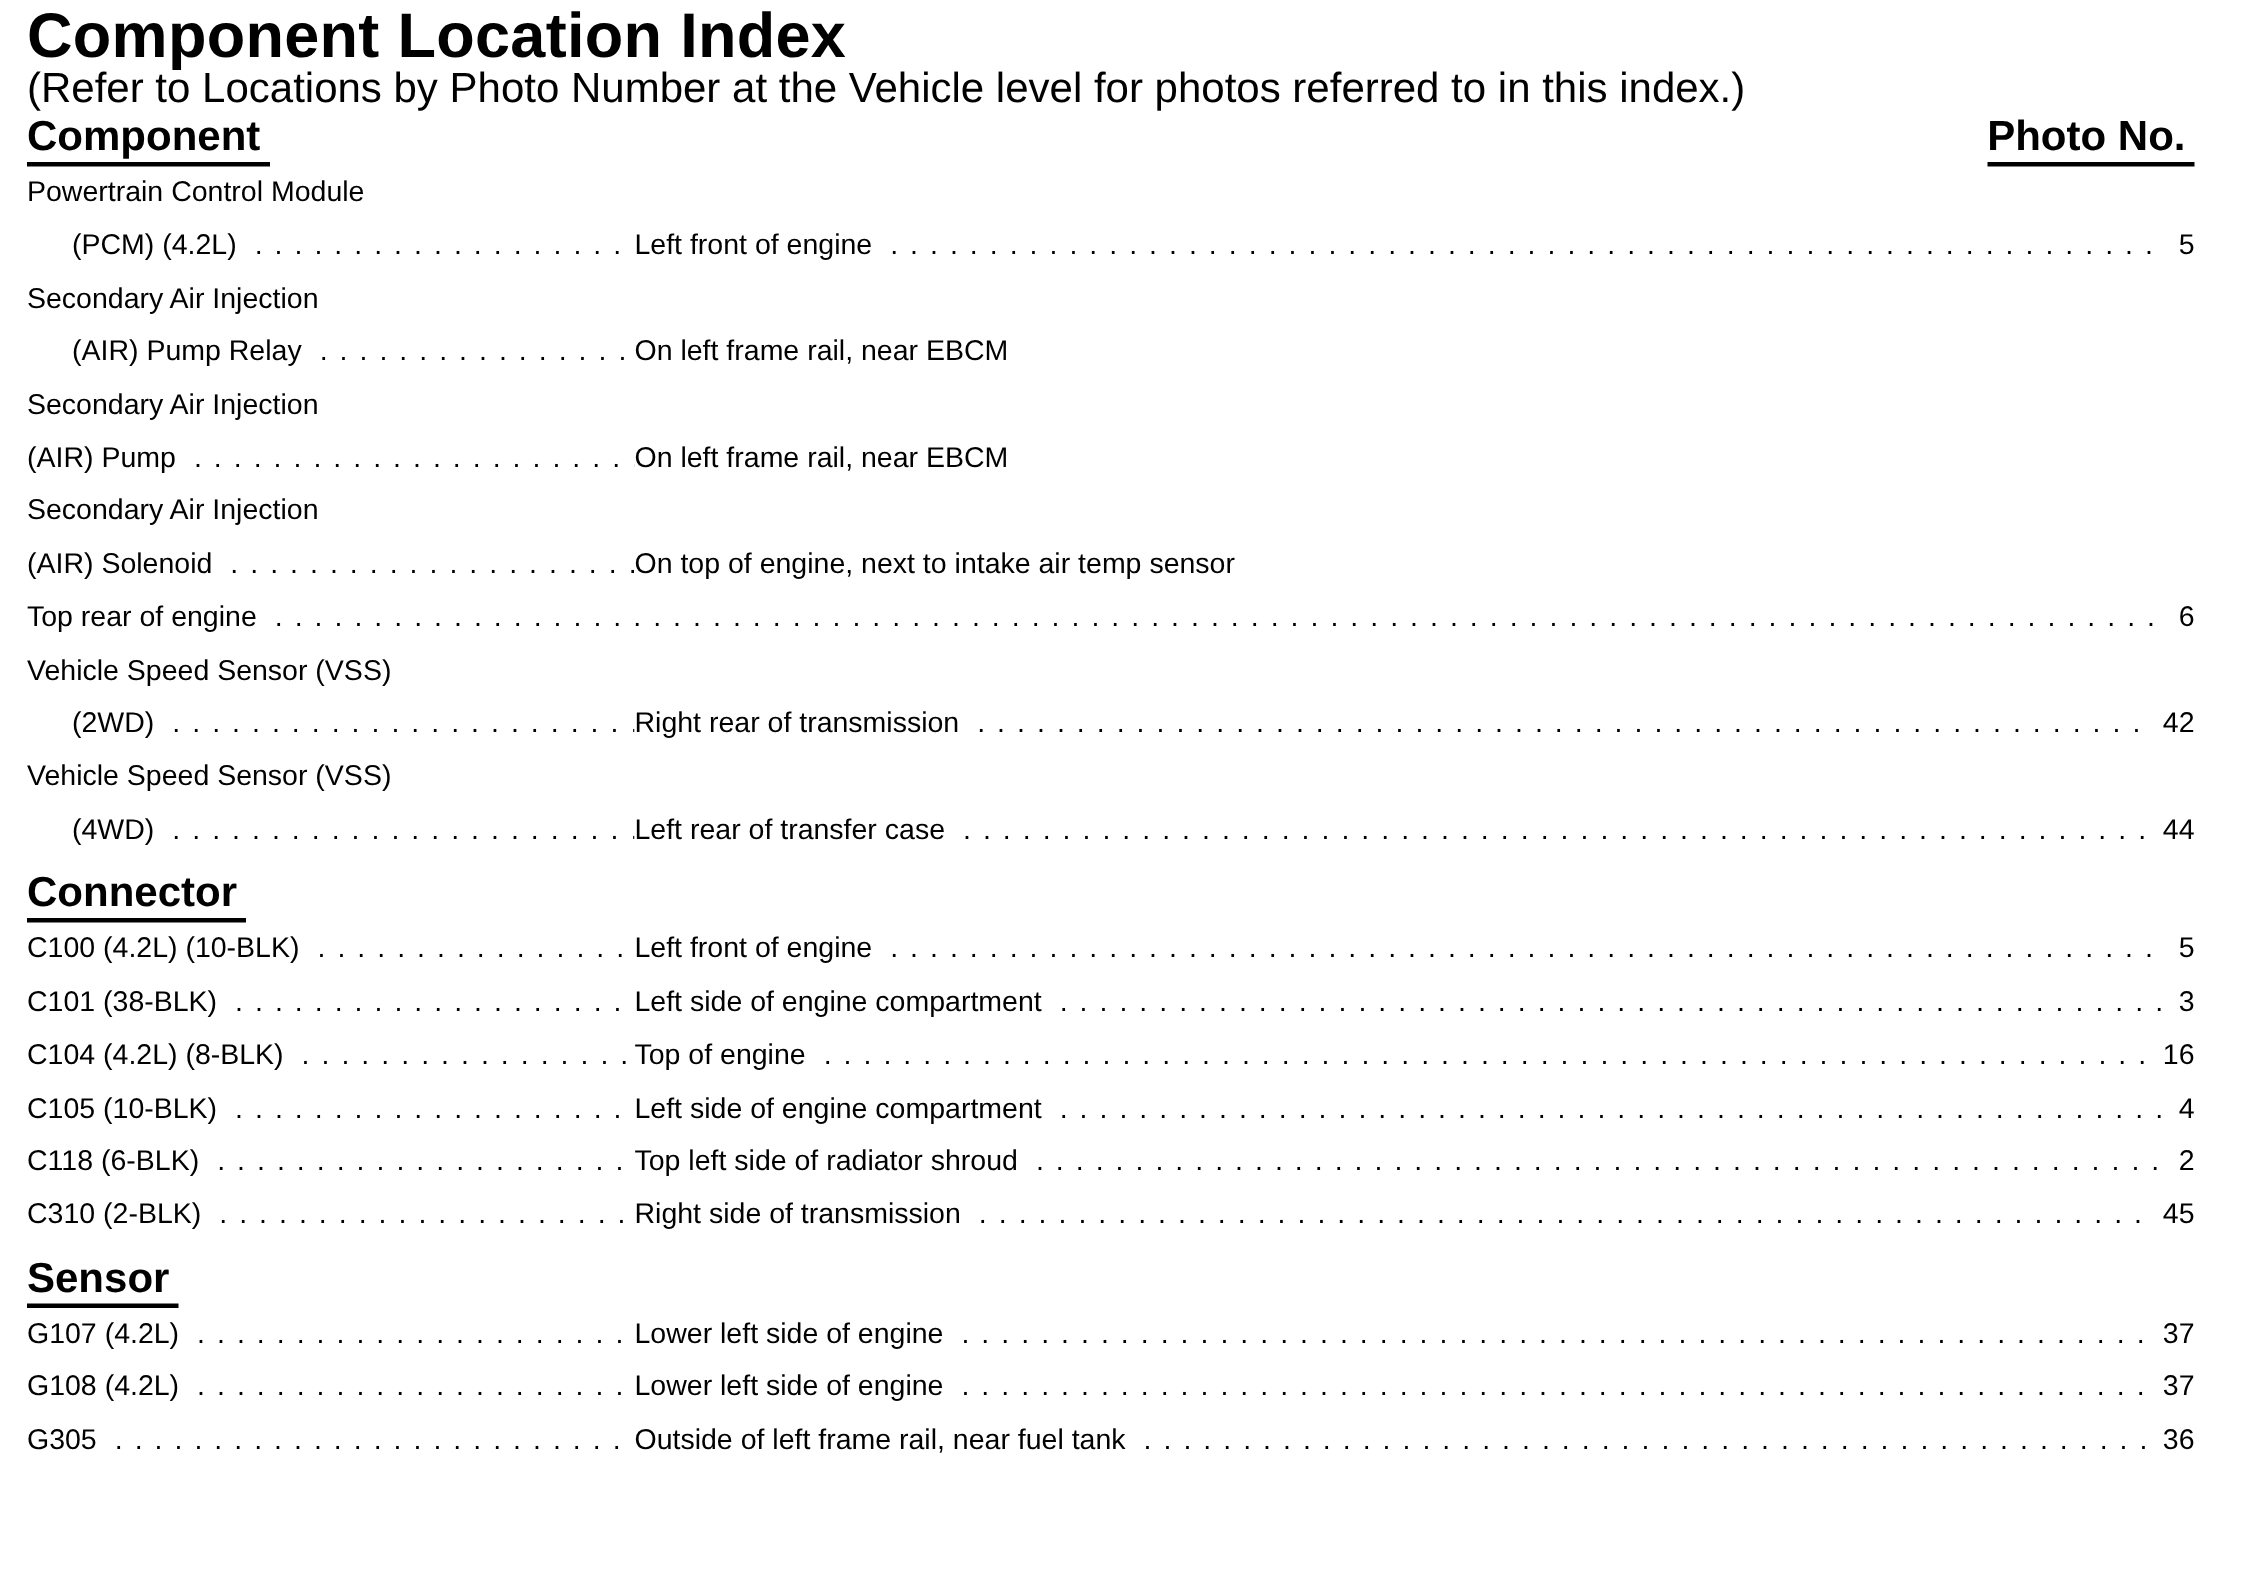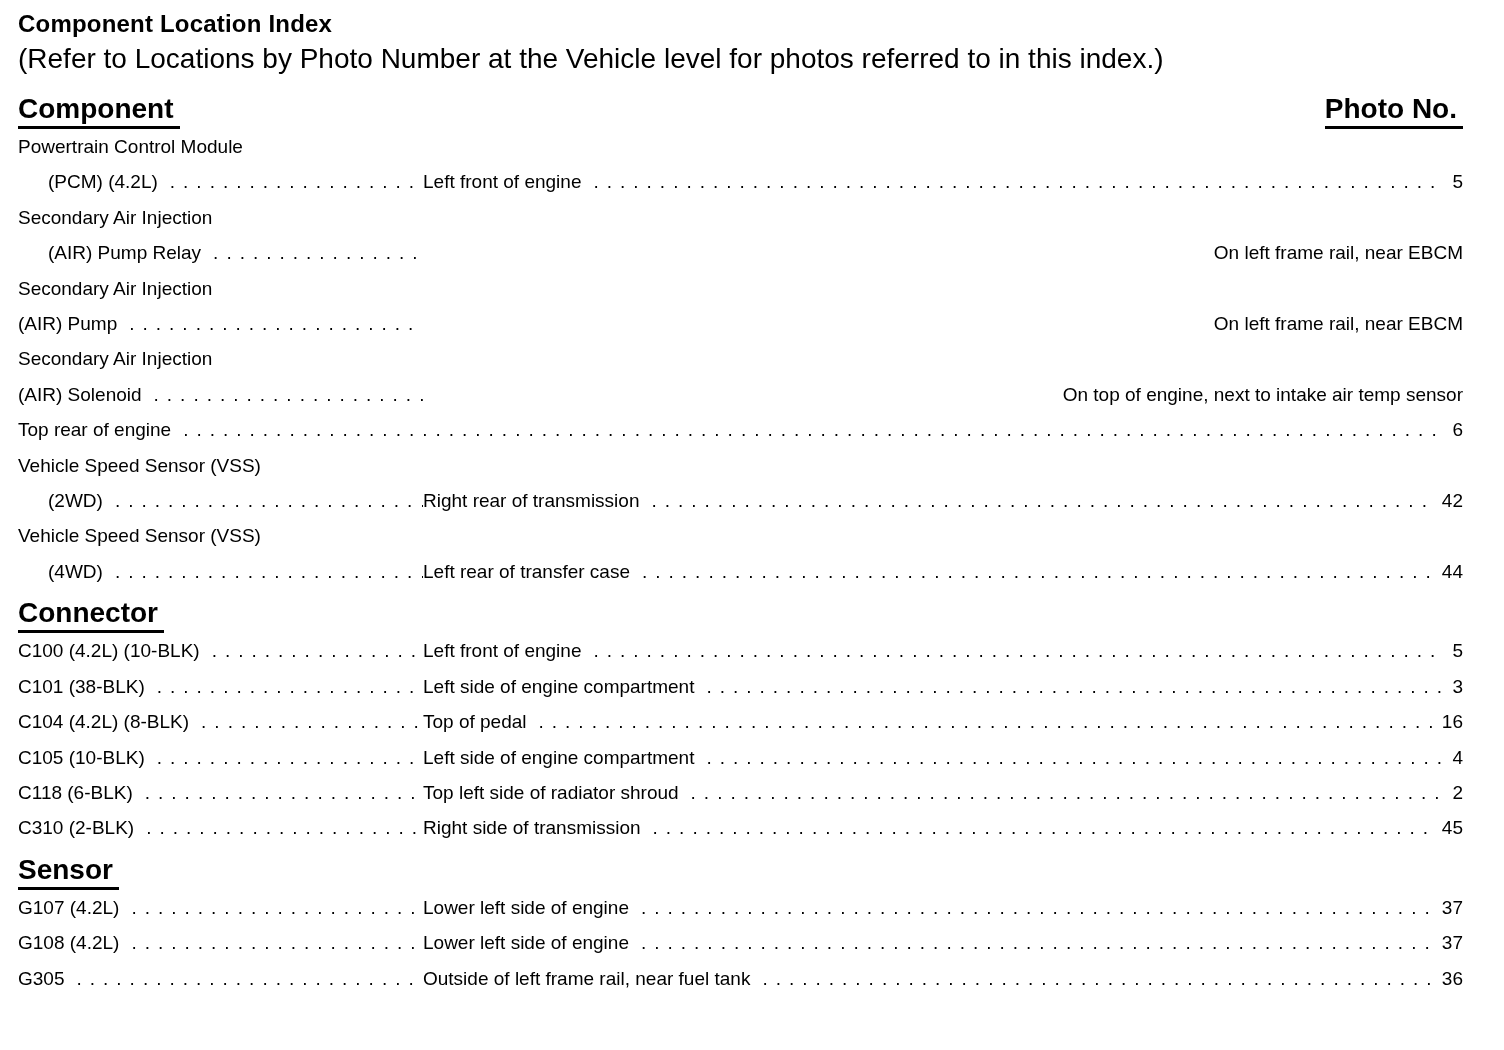--- a/index.html
+++ b/index.html
@@ -6,33 +6,32 @@
   html, body { background: #ffffff; }
   body {
     width: 1504px;
     height: 1050px;
     overflow: hidden;
     font-family: "Liberation Sans", "DejaVu Sans", sans-serif;
     color: #000000;
     padding: 6px 41px 0 18px;
   }
   h1.title {
-    font-size: 24px;
+    font-size: 42px;
     font-weight: bold;
     line-height: 36px;
     letter-spacing: 0.2px;
     white-space: nowrap;
   }
   .subtitle {
     font-size: 28px;
     line-height: 34px;
     white-space: nowrap;
   }
   .header-row {
-    margin-top: 18px;
     display: flex;
     justify-content: space-between;
     align-items: flex-start;
     height: 35px;
   }
   .sec-head {
     display: inline-block;
     font-size: 28px;
     font-weight: bold;
     line-height: 30px;
@@ -54,21 +53,20 @@
     flex: 0 0 405px;
     display: flex;
     overflow: hidden;
     min-width: 0;
   }
   .c-rest {
     flex: 1 1 auto;
     display: flex;
     overflow: hidden;
     min-width: 0;
-    justify-content: flex-end;
   }
   .t { white-space: nowrap; }
   .ind { padding-left: 30px; }
   .dots {
     flex: 1 1 auto;
     overflow: hidden;
     min-width: 0;
     white-space: nowrap;
     margin-left: 12px;
   }
@@ -202,21 +200,21 @@
           <span class="dots"></span>
           <span class="photo">3</span>
         </div>
       </div>
       <div class="row">
         <div class="c-name">
           <span class="t">C104 (4.2L) (8-BLK)</span>
           <span class="dots"></span>
         </div>
         <div class="c-rest">
-          <span class="t">Top of pedal</span>
+          <span class="t">Top of engine</span>
           <span class="dots"></span>
           <span class="photo">16</span>
         </div>
       </div>
       <div class="row">
         <div class="c-name">
           <span class="t">C105 (10-BLK)</span>
           <span class="dots"></span>
         </div>
         <div class="c-rest">

